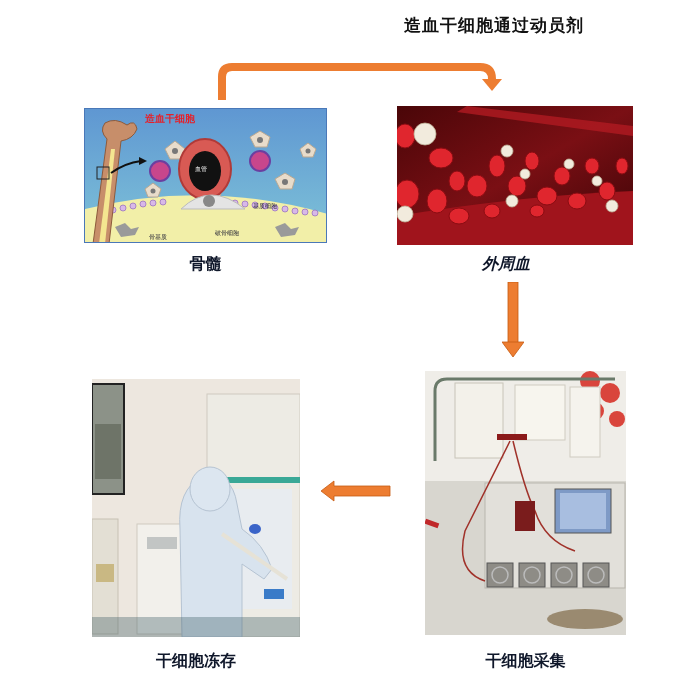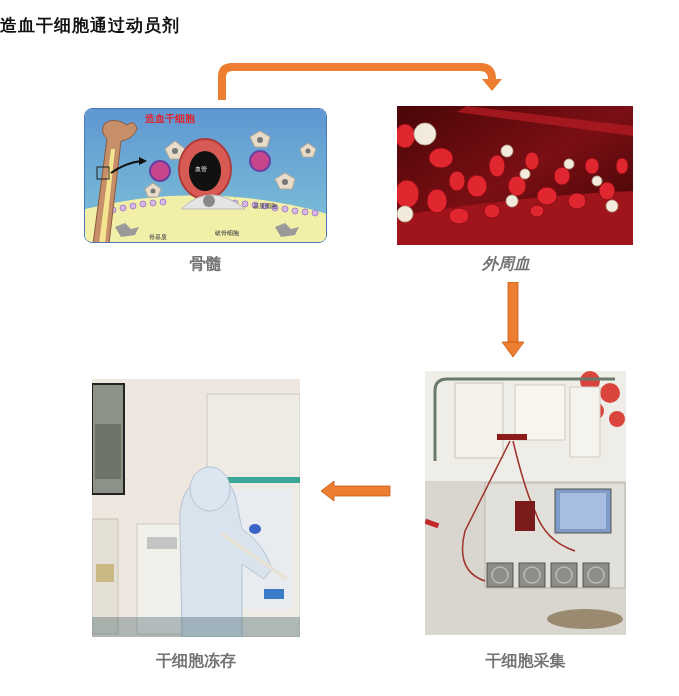--- a/index.html
+++ b/index.html
@@ -1,33 +1,33 @@
 <!DOCTYPE html>
 <html><head>
 <meta charset="utf-8">
 <style>
   html,body{margin:0;padding:0;background:#ffffff;}
   body{width:679px;height:696px;position:relative;overflow:hidden;font-family:"DejaVu Sans","Liberation Sans",sans-serif;}
   .abs{position:absolute;}
-  .title{left:0;width:584px;top:14px;text-align:left;font-size:17px;font-weight:bold;color:#111;letter-spacing:1px;}
-  .label{font-size:16px;font-weight:bold;color:#737373;text-align:center;}
+  .title{left:0;width:584px;top:14px;text-align:right;font-size:17px;font-weight:bold;color:#111;letter-spacing:1px;}
+  .label{font-size:16px;font-weight:bold;color:#0f172a;text-align:center;}
   .panel{overflow:hidden;}
   svg{display:block;}
 </style>
 </head>
 <body>
 
 <div class="abs title">造血干细胞通过动员剂</div>
 
 <svg class="abs" style="left:210px;top:55px;" width="300" height="50" viewBox="0 0 300 50">
   <path d="M12 45 L12 22 Q12 12 22 12 L270 12 Q282 12 282 24 L282 26" fill="none" stroke="#ED7D31" stroke-width="8"></path>
   <polygon points="272,24 292,24 282,36" fill="#ED7D31"></polygon>
 </svg>
 
-<div class="abs panel" style="left:84px;top:108px;width:243px;height:135px;border-radius:8px;border:1px solid #4a78b8;box-sizing:border-box;">
+<div class="abs panel" style="left:84px;top:108px;width:243px;height:135px;border-radius:0;border:1px solid #4a78b8;box-sizing:border-box;">
   <svg width="243" height="135" viewBox="0 0 243 135">
     <defs>
       <linearGradient id="mg" x1="0" y1="0" x2="0" y2="1">
         <stop offset="0" stop-color="#5F97D2"></stop>
         <stop offset="1" stop-color="#7FC4D8"></stop>
       </linearGradient>
     </defs>
     <rect width="243" height="135" fill="url(#mg)"></rect>
 
     <path d="M0 100 Q120 70 243 105 L243 135 L0 135 Z" fill="#F2EFA8"></path>

